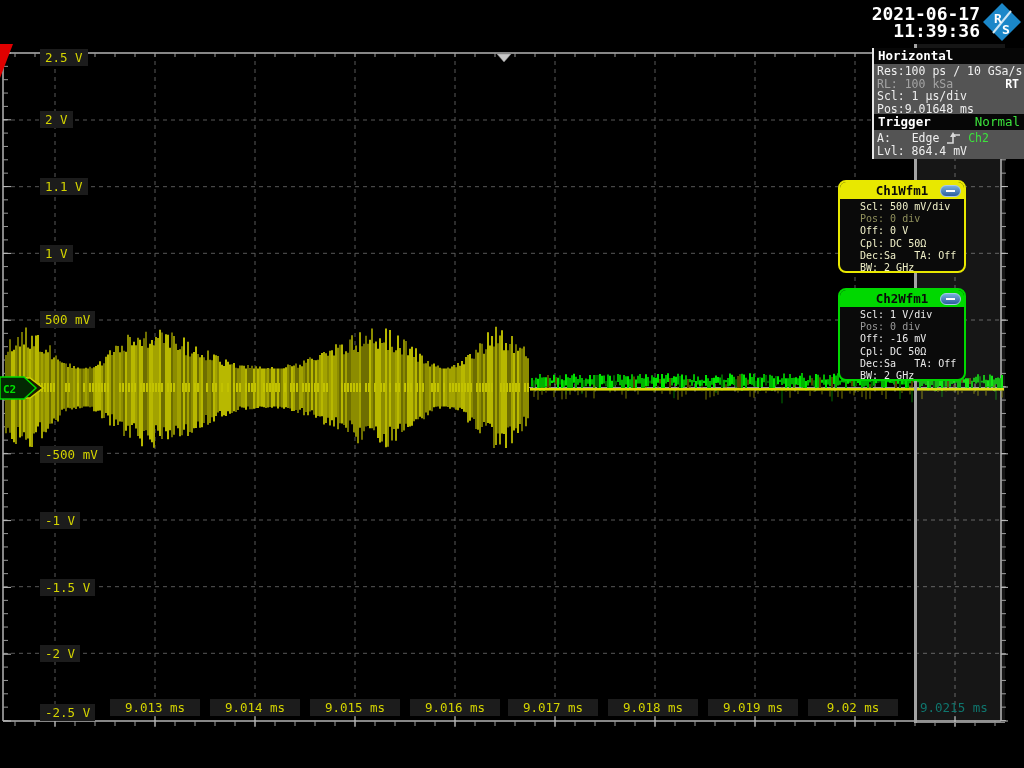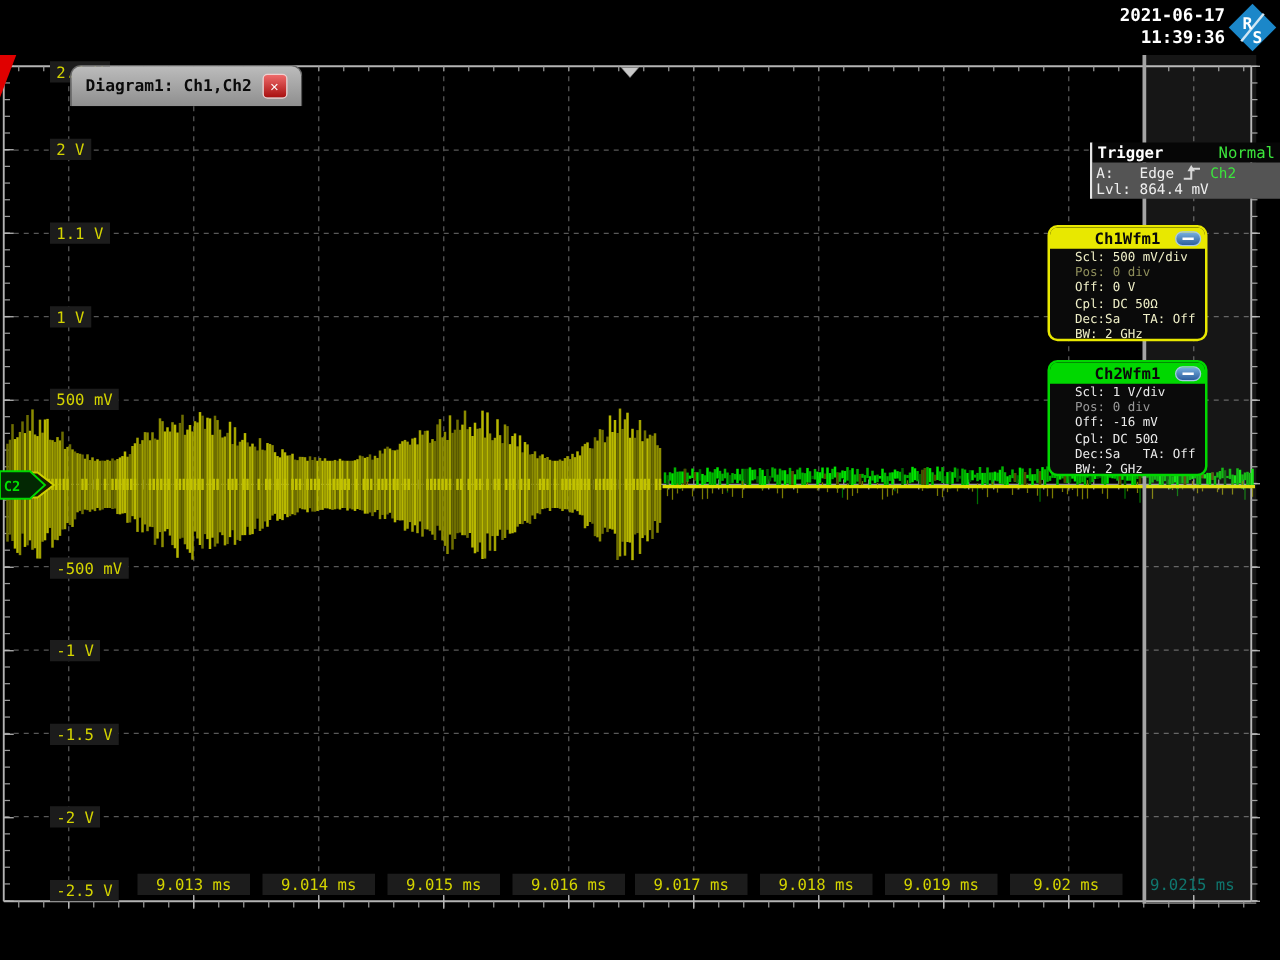--- a/index.html
+++ b/index.html
@@ -1,20 +1,20 @@
 <!DOCTYPE html>
 <html><head>
 <meta charset="utf-8">
 <style>
   html,body{margin:0;padding:0;background:#000;}
   #app{position:relative;width:1024px;height:768px;background:#000;overflow:hidden;
        font-family:"DejaVu Sans Mono","Liberation Mono",monospace;}
   
   #datetime{position:absolute;top:5px;right:44px;text-align:right;color:#fff;
-            font-size:14px;font-weight:bold;line-height:17px;white-space:pre;}
+            font-size:18px;font-weight:bold;line-height:17px;white-space:pre;}
   #logo{position:absolute;top:2px;right:2px;width:40px;height:40px;}
   
   #scene{position:absolute;left:0;top:0;}
   
   #rec-overlay{position:absolute;left:917px;top:44px;width:88px;height:678px;
                background:rgba(255,255,255,0.085);border-bottom:1px solid #8a8a8a;}
   #rec-divider{position:absolute;left:914px;top:44px;width:3px;height:679px;background:#a4a4a4;}
   
   .vlabel{position:absolute;left:40px;height:17px;line-height:17px;padding:0 5px;
           background:#1c1c1c;color:#d4d400;font-size:12.5px;white-space:pre;}
@@ -1137,25 +1137,32 @@
   <div class="tlabel" style="left:110px">9.013 ms</div>
   <div class="tlabel" style="left:210px">9.014 ms</div>
   <div class="tlabel" style="left:310px">9.015 ms</div>
   <div class="tlabel" style="left:410px">9.016 ms</div>
   <div class="tlabel" style="left:508px">9.017 ms</div>
   <div class="tlabel" style="left:608px">9.018 ms</div>
   <div class="tlabel" style="left:708px">9.019 ms</div>
   <div class="tlabel" style="left:808px">9.02 ms</div>
   <div id="rec-label">9.0215 ms</div>
 
-  <div id="tab">
-    <span id="tab-label">Diagram1: Ch1,Ch2</span>
-    <div id="tab-close">✕</div>
+
+  <div class="gpanel" style="top:48px">
+    <div class="hd">
+        <span>Horizontal</span>
+      </div>
+    <div class="bd">
+      <div class="row">Res:100 ps / 10 GSa/s</div>
+      <div class="row"><span class="dimtxt">RL: 100 kSa</span><span class="rt">RT</span></div>
+      <div class="row">Scl: 1 µs/div</div>
+      <div class="row">Pos:9.01648 ms</div>
+    </div>
   </div>
-
 
   <div class="gpanel" style="top:114px">
     <div class="hd">
       <span>Trigger</span>
       <span class="trig-mode">Normal</span>
     </div>
     <div class="bd">
       <div class="trow">
         <span>A:   </span>
         <span>Edge </span>

